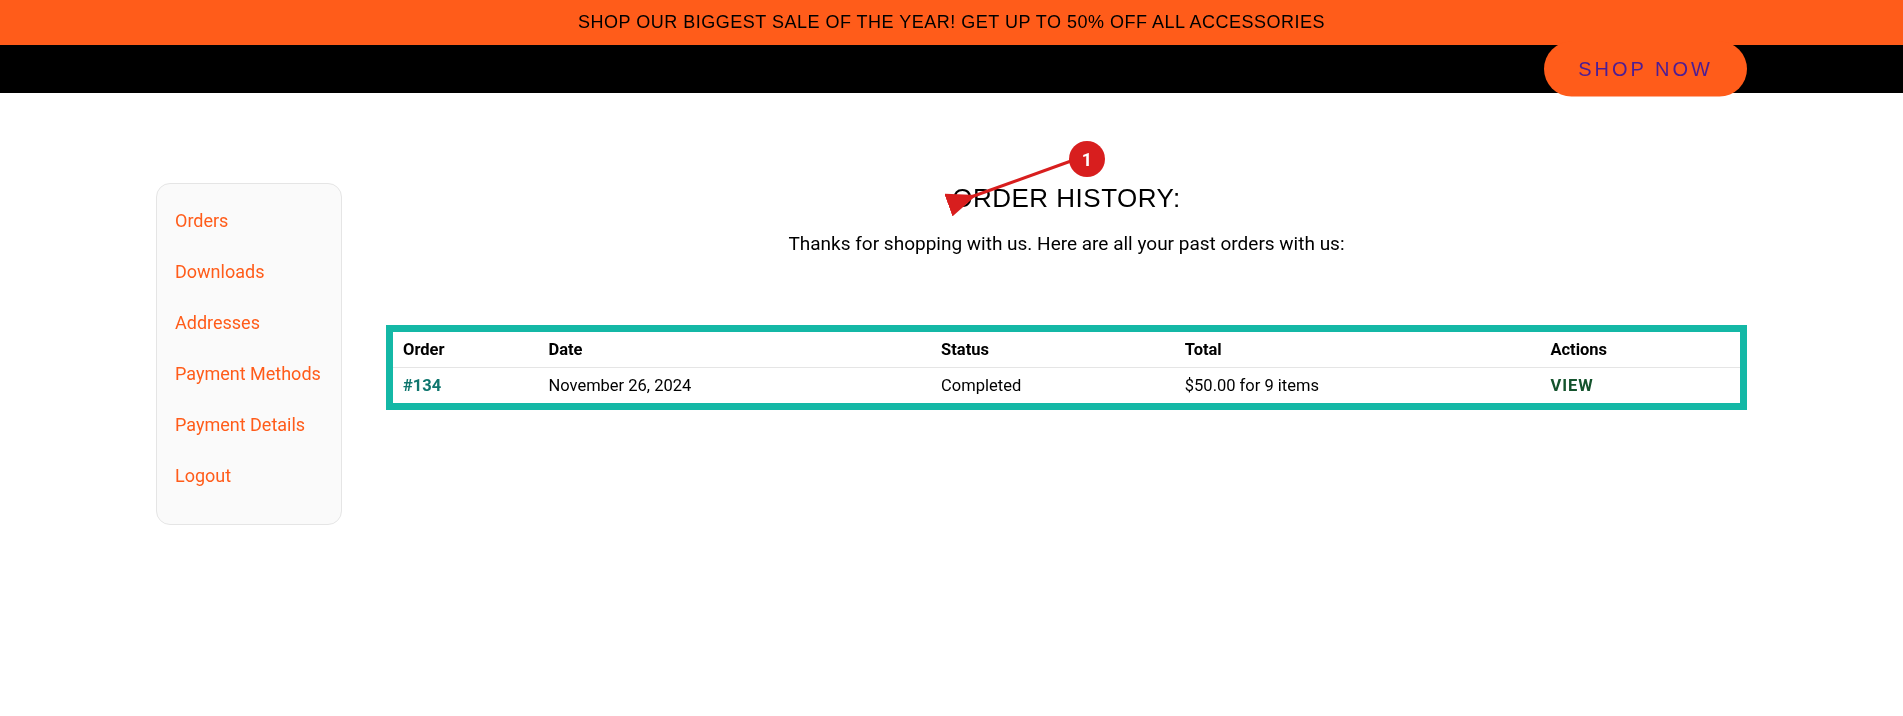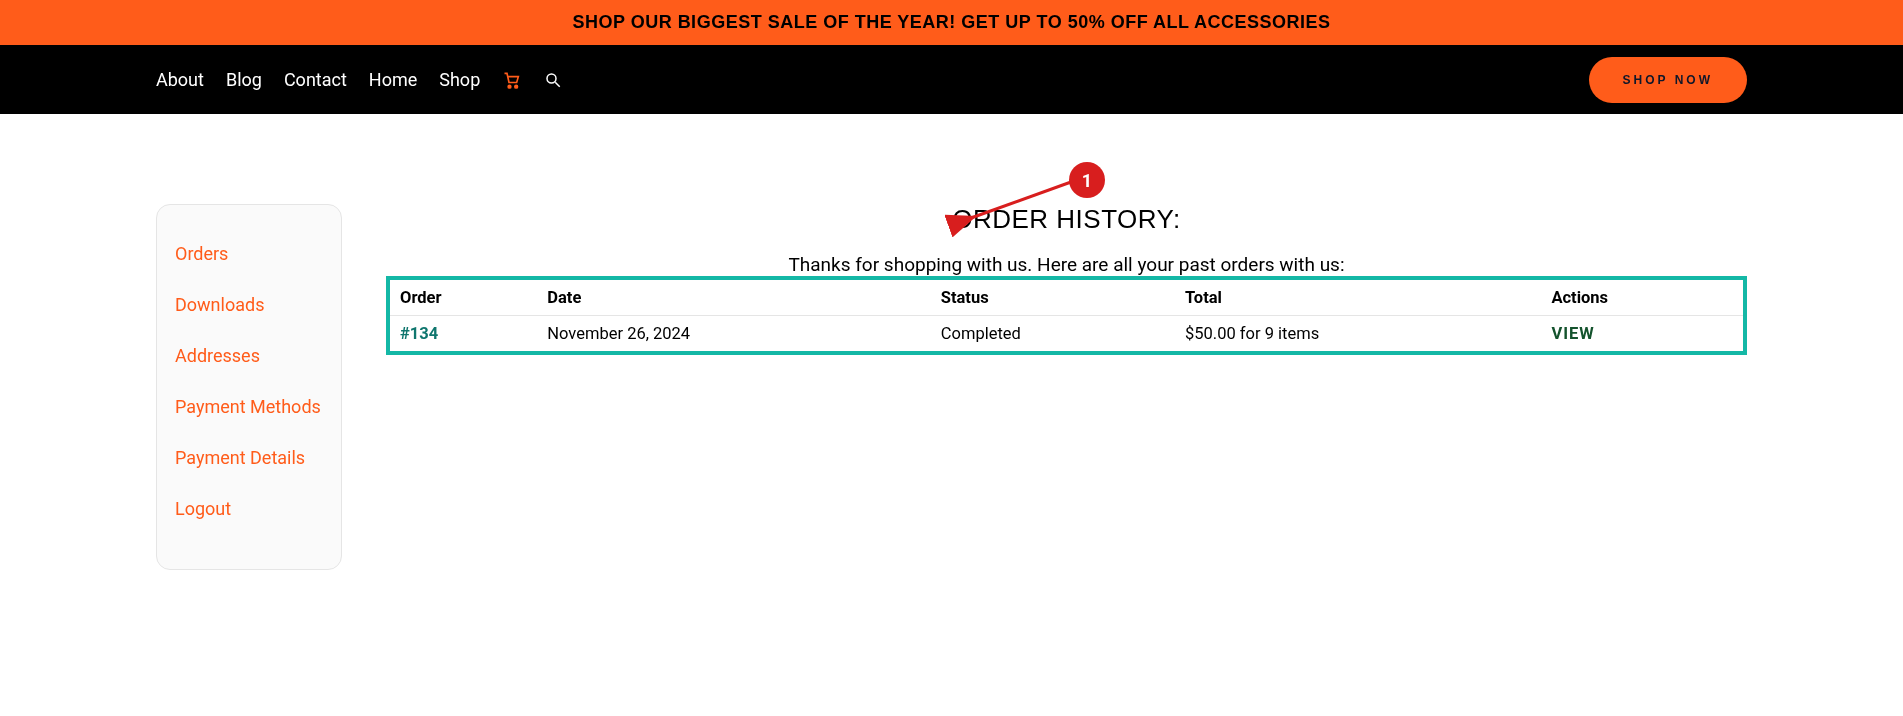--- a/index.html
+++ b/index.html
@@ -4,21 +4,21 @@
 <style>
   * { margin: 0; padding: 0; box-sizing: border-box; }
   body { font-family: -apple-system, BlinkMacSystemFont, "Segoe UI", Roboto, Helvetica, Arial, sans-serif; color: #000; }
 
   .promo-bar {
     background: #ff5c1a;
     color: #000;
     text-align: center;
     padding: 12px 0;
     font-family: "Arial Black", Impact, "Helvetica Neue", Arial, sans-serif;
-    font-weight: 700;
+    font-weight: 400;
     letter-spacing: 0.5px;
     font-size: 18px;
     text-transform: uppercase;
   }
 
   .nav-bar {
     background: #000;
     color: #fff;
     display: flex;
     align-items: center;
@@ -30,41 +30,41 @@
 
   .cart-icon svg { width: 20px; height: 20px; display: block; }
   .search-icon svg { width: 18px; height: 18px; display: block; }
 
   .shop-now-btn {
     position: absolute;
     right: 156px;
     top: 50%;
     transform: translateY(-50%);
     background: #ff5c1a;
-    color: #0f172a;
+    color: #4c1d95;
     border: none;
     border-radius: 28px;
     padding: 16px 34px;
-    font-weight: 700;
+    font-weight: 400;
     letter-spacing: 3px;
-    font-size: 12px;
+    font-size: 20px;
     cursor: pointer;
   }
 
   .content {
     display: flex;
     padding: 90px 156px 0 156px;
     gap: 44px;
   }
 
   .sidebar {
     width: 186px;
     border: 1px solid #e5e5e5;
     border-radius: 14px;
-    padding: 32px 18px;
+    padding: 20px 18px;
     background: #fafafa;
     align-self: flex-start;
   }
   .sidebar-item {
     color: #ff5c1a;
     font-size: 18px;
     padding: 6px 0;
     margin-bottom: 18px;
     cursor: pointer;
   }
@@ -80,20 +80,21 @@
     font-weight: 400;
     text-align: center;
     font-size: 26px;
     letter-spacing: 0.5px;
     text-transform: uppercase;
     margin-bottom: 18px;
   }
   .order-history-sub {
     text-align: center;
     font-size: 19px;
+    margin-bottom: 70px;
   }
 
   
   .annotation {
     position: absolute;
     left: 575px;
     top: -28px;
     pointer-events: none;
   }
   .annotation svg { overflow: visible; }
@@ -109,21 +110,21 @@
     display: flex;
     align-items: center;
     justify-content: center;
     font-weight: 700;
     font-size: 18px;
   }
 
   table.orders {
     width: 100%;
     border-collapse: collapse;
-    border: 4px solid #14b8a6;
+    border: 7px solid #14b8a6;
     font-size: 16.5px;
   }
   table.orders th, table.orders td {
     text-align: left;
     padding: 8px 10px;
   }
   table.orders thead th {
     font-weight: 700;
     border-bottom: 1px solid #e5e5e5;
   }
@@ -135,40 +136,20 @@
   td.actions-cell { text-align: left; padding-left: 22px; }
 </style>
 </head>
 <body>
 
 <div class="promo-bar">
   <span>SHOP OUR BIGGEST SALE OF THE YEAR! GET UP TO 50% OFF ALL ACCESSORIES</span>
 </div>
 
 <div class="nav-bar">
-  <div class="nav-items">
-    <span class="nav-item">About</span>
-    <span class="nav-item">Blog</span>
-    <span class="nav-item">Contact</span>
-    <span class="nav-item">Home</span>
-    <span class="nav-item">Shop</span>
-    <span class="nav-item cart-icon">
-      <svg viewBox="0 0 24 24" fill="none" stroke="#ff5c1a" stroke-width="2">
-        <circle cx="9" cy="20" r="1.6" fill="#ff5c1a"></circle>
-        <circle cx="17" cy="20" r="1.6" fill="#ff5c1a"></circle>
-        <path d="M3 4h3l2.4 11h9.2l2-7H7" stroke="#ff5c1a" fill="none"></path>
-      </svg>
-    </span>
-    <span class="nav-item search-icon">
-      <svg viewBox="0 0 24 24" fill="none" stroke="#fff" stroke-width="2">
-        <circle cx="10" cy="10" r="6"></circle>
-        <line x1="15" y1="15" x2="21" y2="21"></line>
-      </svg>
-    </span>
-  </div>
   <button class="shop-now-btn">SHOP NOW</button>
 </div>
 
 <div class="content">
 
   <div class="sidebar">
     <div class="sidebar-item">Orders</div>
     <div class="sidebar-item">Downloads</div>
     <div class="sidebar-item">Addresses</div>
     <div class="sidebar-item">Payment Methods</div>

